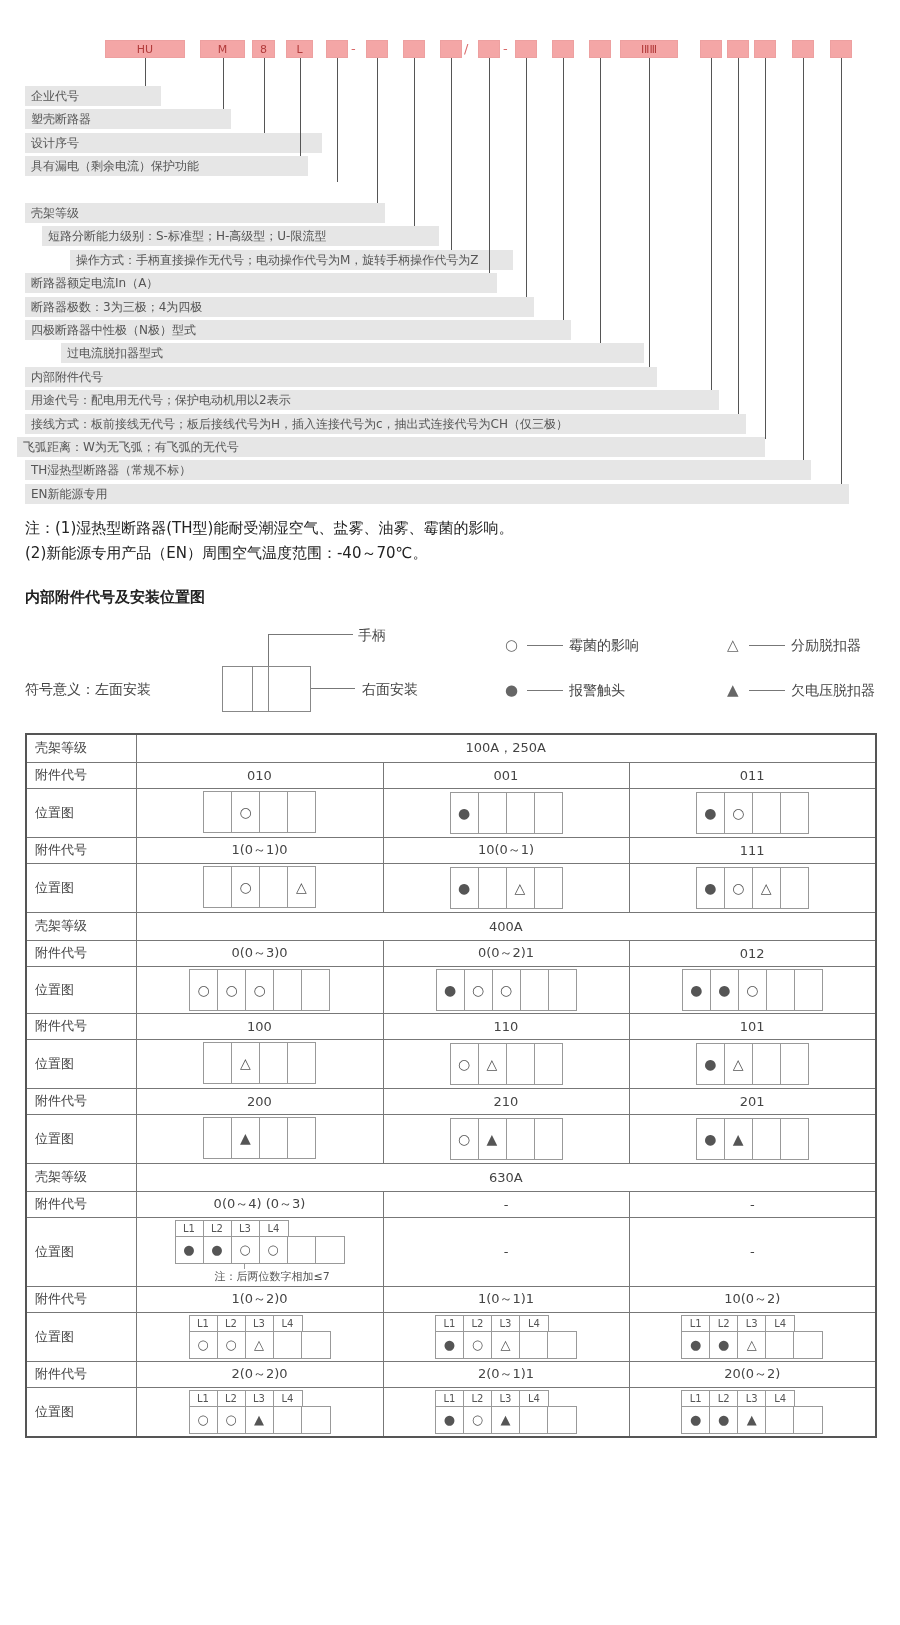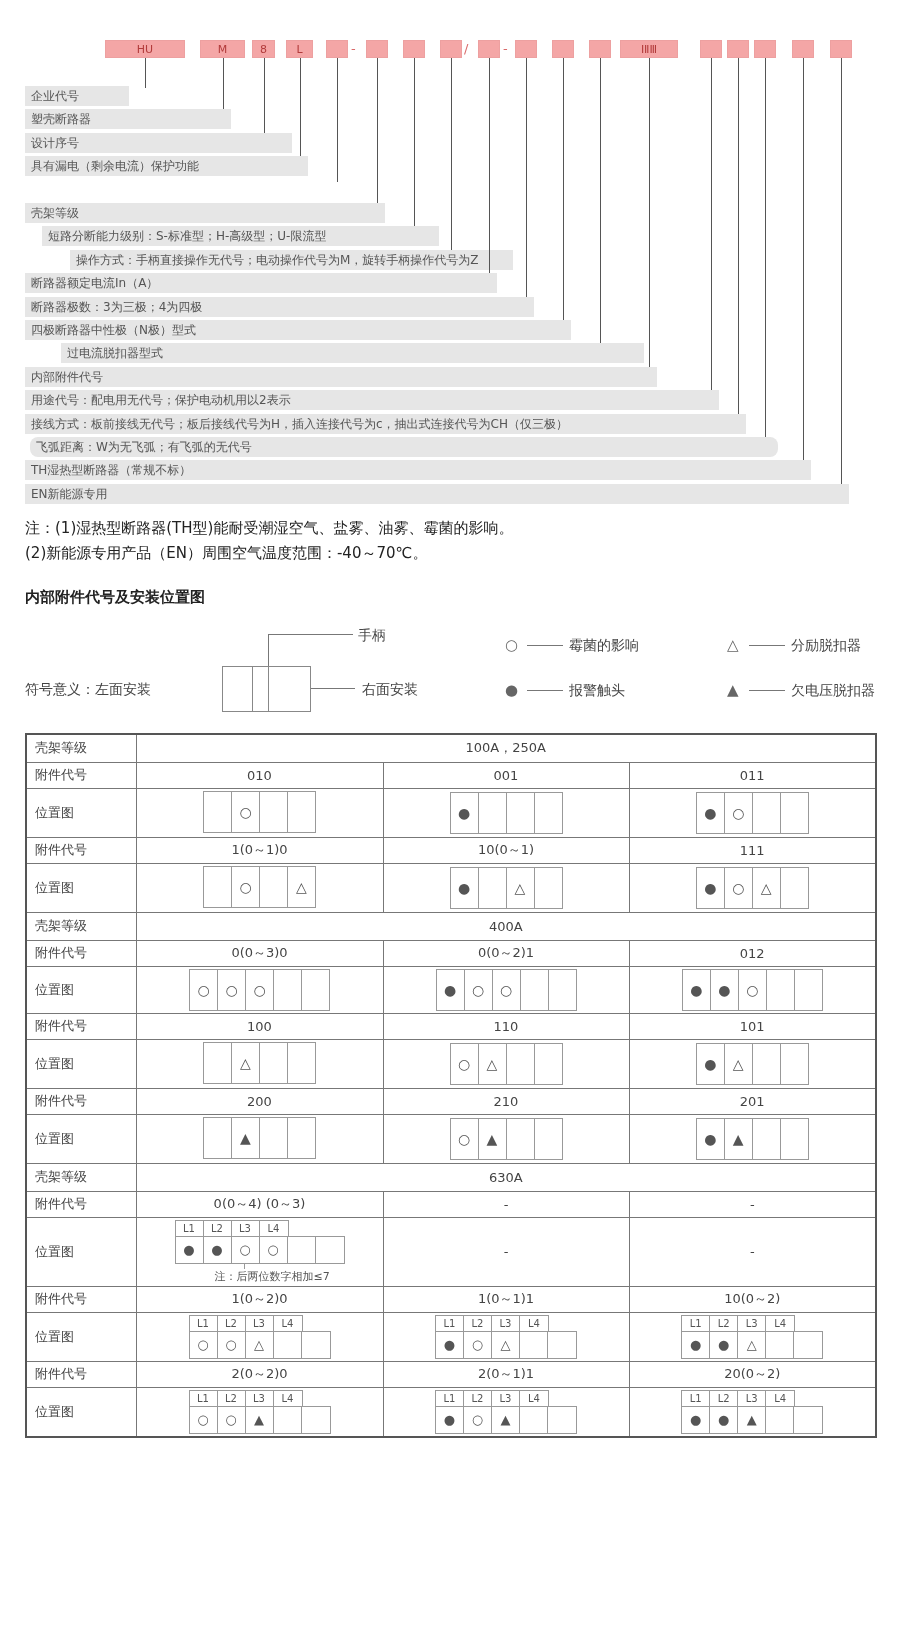--- a/index.html
+++ b/index.html
@@ -74,25 +74,25 @@
       <div class="pbox" style="left: 515px; width: 22px;"></div>
       <div class="pbox" style="left: 552px; width: 22px;"></div>
       <div class="pbox" style="left: 589px; width: 22px;"></div>
       <div class="pbox" style="left: 620px; width: 58px;">ⅠⅡⅢ</div>
       <div class="pbox" style="left: 700px; width: 22px;"></div>
       <div class="pbox" style="left: 727px; width: 22px;"></div>
       <div class="pbox" style="left: 754px; width: 22px;"></div>
       <div class="pbox" style="left: 792px; width: 22px;"></div>
       <div class="pbox" style="left: 830px; width: 22px;"></div>
       <div class="cline" style="left: 145px; top: 58px; height: 30px;"></div>
-      <div class="cbar" style="left: 25px; top: 86px; width: 104px;">企业代号</div>
+      <div class="cbar" style="left: 25px; top: 86px; width: 136px;">企业代号</div>
       <div class="cline" style="left: 223px; top: 58px; height: 53.4px;"></div>
       <div class="cbar" style="left: 25px; top: 109.4px; width: 206px;">塑壳断路器</div>
       <div class="cline" style="left: 264px; top: 58px; height: 76.8px;"></div>
-      <div class="cbar" style="left: 25px; top: 132.8px; width: 267px;">设计序号</div>
+      <div class="cbar" style="left: 25px; top: 132.8px; width: 297px;">设计序号</div>
       <div class="cline" style="left: 300px; top: 58px; height: 100.2px;"></div>
       <div class="cbar" style="left: 25px; top: 156.2px; width: 283px;">具有漏电（剩余电流）保护功能</div>
       <div class="cline" style="left: 337px; top: 58px; height: 123.6px;"></div>
       <div class="cline" style="left: 377px; top: 58px; height: 147px;"></div>
       <div class="cbar" style="left: 25px; top: 203px; width: 360px;">壳架等级</div>
       <div class="cline" style="left: 414px; top: 58px; height: 170.4px;"></div>
       <div class="cbar" style="left: 25px; top: 226.4px; width: 397px; margin-left: 17px;">短路分断能力级别：S-标准型；H-高级型；U-限流型</div>
       <div class="cline" style="left: 451px; top: 58px; height: 193.8px;"></div>
       <div class="cbar" style="left: 42px; top: 249.8px; width: 443px; margin-left: 28px;">操作方式：手柄直接操作无代号；电动操作代号为M，旋转手柄操作代号为Z</div>
       <div class="cline" style="left: 489px; top: 58px; height: 217.2px;"></div>
@@ -103,21 +103,21 @@
       <div class="cbar" style="left: 25px; top: 320px; width: 546px;">四极断路器中性极（N极）型式</div>
       <div class="cline" style="left: 600px; top: 58px; height: 287.4px;"></div>
       <div class="cbar" style="left: 25px; top: 343.4px; width: 583px; margin-left: 36px;">过电流脱扣器型式</div>
       <div class="cline" style="left: 649px; top: 58px; height: 310.8px;"></div>
       <div class="cbar" style="left: 25px; top: 366.8px; width: 632px;">内部附件代号</div>
       <div class="cline" style="left: 711px; top: 58px; height: 334.2px;"></div>
       <div class="cbar" style="left: 25px; top: 390.2px; width: 694px;">用途代号：配电用无代号；保护电动机用以2表示</div>
       <div class="cline" style="left: 738px; top: 58px; height: 357.6px;"></div>
       <div class="cbar" style="left: 25px; top: 413.6px; width: 721px;">接线方式：板前接线无代号；板后接线代号为H，插入连接代号为c，抽出式连接代号为CH（仅三极）</div>
       <div class="cline" style="left: 765px; top: 58px; height: 381px;"></div>
-      <div class="cbar" style="left: 30px; top: 437px; width: 748px; border-radius: 8px;">飞弧距离：W为无飞弧；有飞弧的无代号</div>
+      <div class="cbar" style="left: 17px; top: 437px; width: 748px;">飞弧距离：W为无飞弧；有飞弧的无代号</div>
       <div class="cline" style="left: 803px; top: 58px; height: 404.4px;"></div>
       <div class="cbar" style="left: 25px; top: 460.4px; width: 786px;">TH湿热型断路器（常规不标）</div>
       <div class="cline" style="left: 841px; top: 58px; height: 427.8px;"></div>
       <div class="cbar" style="left: 25px; top: 483.8px; width: 824px;">EN新能源专用</div>
     </div>
 
   <div class="notes">
     <div>注：(1)湿热型断路器(TH型)能耐受潮湿空气、盐雾、油雾、霉菌的影响。</div>
     <div>(2)新能源专用产品（EN）周围空气温度范围：-40～70℃。</div>
   </div>

